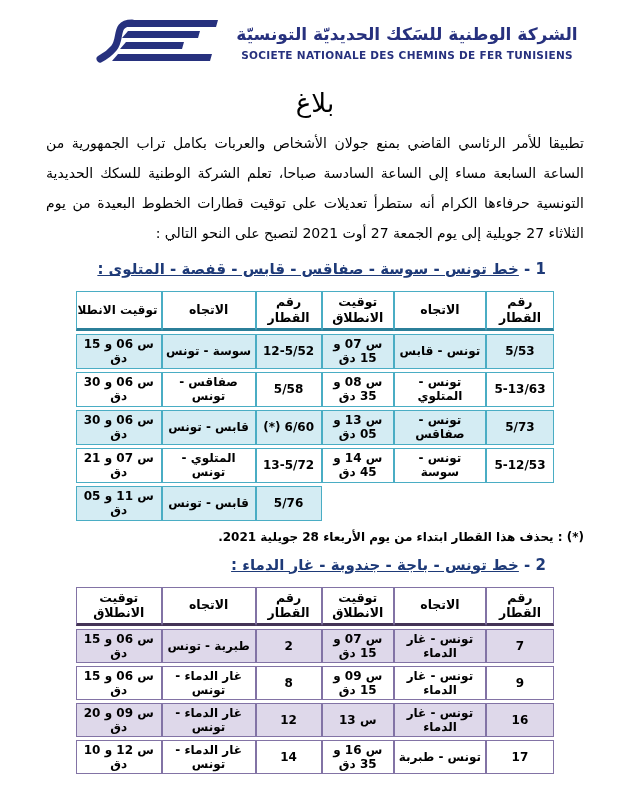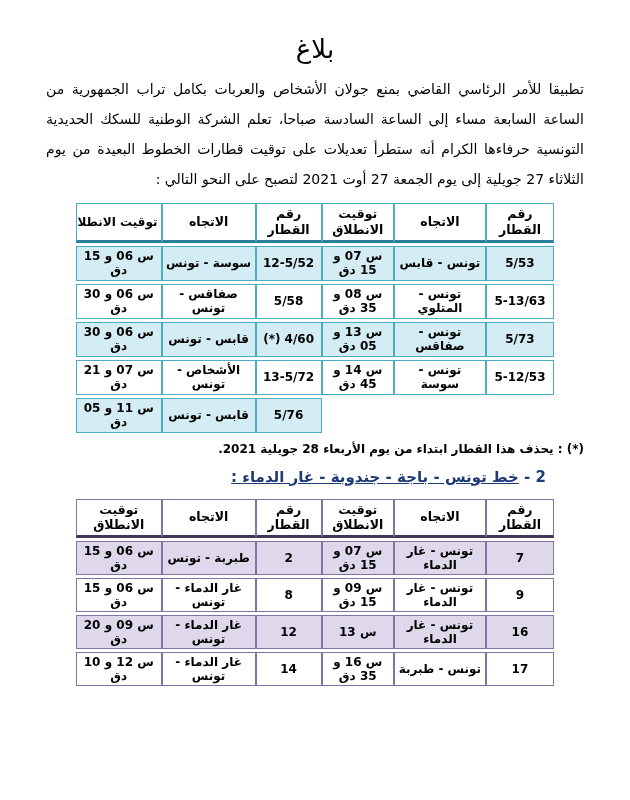--- a/index.html
+++ b/index.html
@@ -53,25 +53,41 @@
   .t2 th:nth-child(6){white-space:normal;}
   .t1 th:nth-child(6){white-space:nowrap;font-size:12px;}
   
   .footnote{direction:rtl;text-align:right;font-size:12px;font-weight:bold;margin:6px 2px 2px 0;}
 </style>
 </head>
 <body>
 
 <div class="page">
 
+  <div class="letterhead">
+    <svg class="logo" width="128" height="52" viewBox="0 0 128 52">
+      <g fill="#27317e">
+        <polygon points="36,4 124,4 122,11 30,11"></polygon>
+        <polygon points="34,15 106,15 104,22 28,22"></polygon>
+        <polygon points="32,26 90,26 88,33 26,33"></polygon>
+        <polygon points="24,38 118,38 116,45 18,45"></polygon>
+      </g>
+      <path d="M38,7 C20,7 28,22 20,32 C15,38 10,41 6,43" fill="none" stroke="#27317e" stroke-width="7" stroke-linecap="round"></path>
+    </svg>
+    <div class="co-names">
+      <div class="co-ar">الشركة الوطنية للسَكك الحديديّة التونسيّة</div>
+      <div class="co-fr">SOCIETE NATIONALE DES CHEMINS DE FER TUNISIENS</div>
+    </div>
+  </div>
 
   <div class="doc-title">بلاغ</div>
 
   <p class="intro">تطبيقا للأمر الرئاسي القاضي بمنع جولان الأشخاص والعربات بكامل تراب الجمهورية من الساعة السابعة مساء إلى الساعة السادسة صباحا، تعلم الشركة الوطنية للسكك الحديدية التونسية حرفاءها الكرام أنه ستطرأ تعديلات على توقيت قطارات الخطوط البعيدة من يوم الثلاثاء 27 جويلية إلى يوم الجمعة 27 أوت 2021 لتصبح على النحو التالي :</p>
 
+  <div class="sec-head"><span>1 - </span><span class="u">خط تونس - سوسة - صفاقس - قابس - قفصة - المتلوى :</span></div>
 
   <table class="sched t1">
       <thead>
         <tr>
           <th>رقم القطار</th>
           <th>الاتجاه</th>
           <th>توقيت الانطلاق</th>
           <th>رقم القطار</th>
           <th>الاتجاه</th>
           <th>توقيت الانطلاق</th>
@@ -91,30 +107,30 @@
           <td>تونس - المتلوي</td>
           <td>س 08 و 35 دق</td>
           <td class="num">5/58</td>
           <td>صفاقس - تونس</td>
           <td>س 06 و 30 دق</td>
         </tr>
         <tr class="shade">
           <td class="num">5/73</td>
           <td>تونس - صفاقس</td>
           <td>س 13 و 05 دق</td>
-          <td class="num">(*) 4/60</td>
+          <td class="num">(*) 6/60</td>
           <td>قابس - تونس</td>
           <td>س 06 و 30 دق</td>
         </tr>
         <tr>
           <td class="num">5-12/53</td>
           <td>تونس - سوسة</td>
           <td>س 14 و 45 دق</td>
           <td class="num">13-5/72</td>
-          <td>الأشخاص - تونس</td>
+          <td>المتلوي - تونس</td>
           <td>س 07 و 21 دق</td>
         </tr>
         <tr class="shade">
           <td class="num ghost"></td>
           <td class="ghost"></td>
           <td class="ghost"></td>
           <td class="num">5/76</td>
           <td>قابس - تونس</td>
           <td>س 11 و 05 دق</td>
         </tr>

